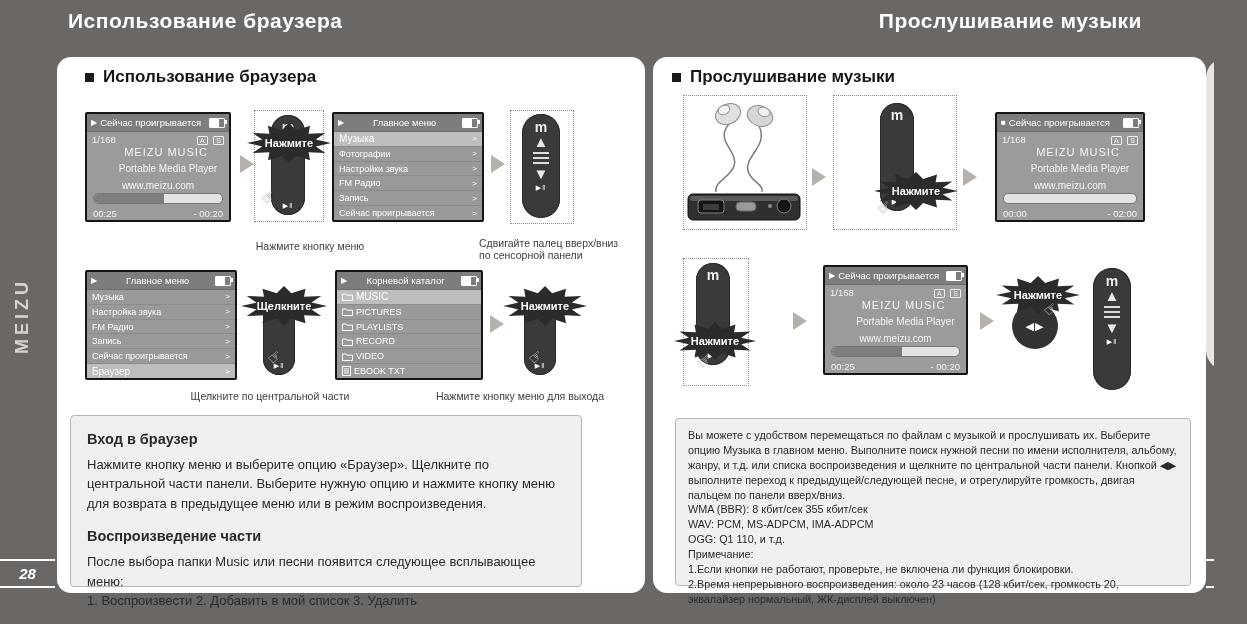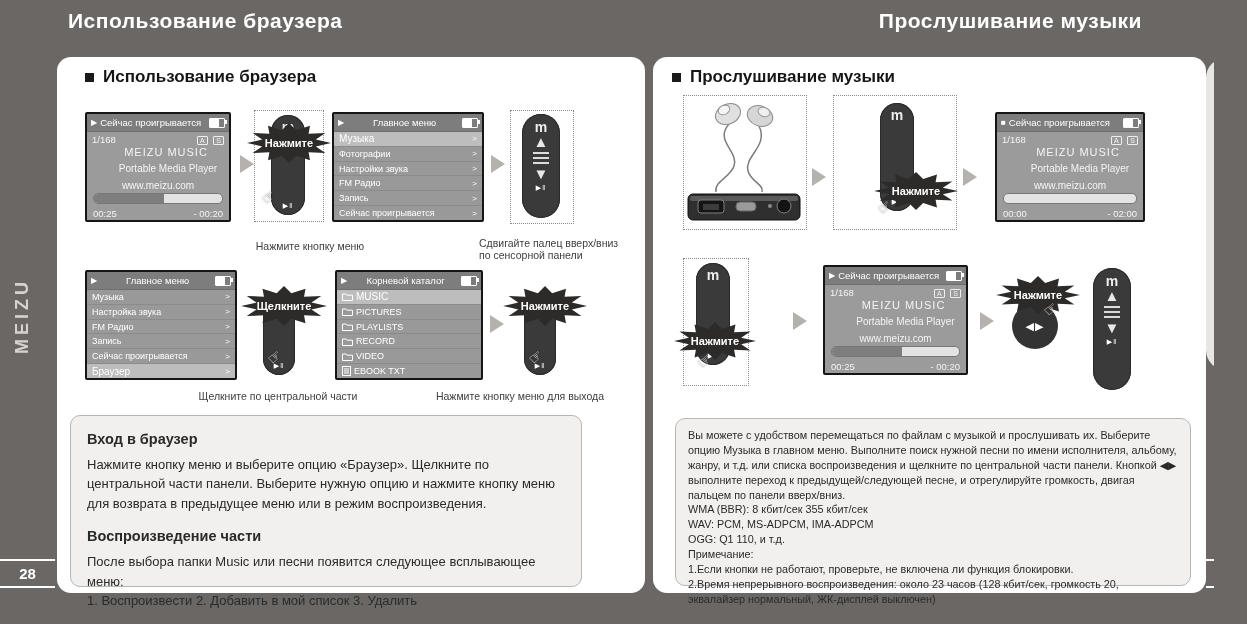--- a/index.html
+++ b/index.html
@@ -10,21 +10,21 @@
   .paper-left { left:57px; width:588px; }
   .paper-right { left:653px; width:553px; }
 
   
   .hdr { position:absolute; top:9px; color:#fff; font-weight:bold; font-size:21px; z-index:2; letter-spacing:0.5px; }
   .hdr-left { left:68px; }
   .hdr-right { right:72px; }
 
   
   .meizu-logo { position:absolute; left:12px; top:278px; writing-mode:vertical-rl; transform:rotate(180deg); color:#d6d3cf; font-weight:bold; font-size:18px; letter-spacing:4px; z-index:2; }
-  .pagenum { position:absolute; top:559px; color:#fff; font-weight:bold; font-size:15px; text-align:center; border-top:2px solid #fff; border-bottom:2px solid #fff; padding:4px 0; z-index:2; }
+  .pagenum { position:absolute; top:559px; color:#fff; font-weight:bold; font-size:15px; text-align:center; border-top:2px solid #fff; border-bottom:2px solid #fff; padding:4px 0; z-index:2;font-style:italic; }
   .pagenum-left { left:0; width:55px; }
   .pagenum-right { left:1206px; width:41px; }
 
   
   .side-tab { position:absolute; left:1206px; top:58px; width:41px; height:312px; background:#e9e7e4; border-radius:20px 0 0 20px; z-index:2; }
   .tab-num { position:absolute; top:16px; left:10px; width:21px; height:21px; border-radius:50%; background:#4a4847; color:#fff; font-size:12px; font-weight:bold; display:flex; align-items:center; justify-content:center; }
   .tab-label { position:absolute; top:50px; left:13px; writing-mode:vertical-rl; color:#4f4d4b; font-size:12.5px; font-weight:bold; letter-spacing:1px; }
 
   
   .section-title { position:absolute; z-index:3; font-weight:bold; font-size:17px; color:#161616; display:flex; align-items:center; }
@@ -74,21 +74,21 @@
   .burst { position:absolute; z-index:6; background:#2d2b29; color:#fff; font-weight:bold; font-size:11px; display:flex; align-items:center; justify-content:center; text-align:center;
     clip-path:polygon(100% 50%,81.9% 58.5%,93.3% 75%,73.3% 73.3%,75% 93.3%,58.5% 81.9%,50% 100%,41.5% 81.9%,25% 93.3%,26.7% 73.3%,6.7% 75%,18.1% 58.5%,0% 50%,18.1% 41.5%,6.7% 25%,26.7% 26.7%,25% 6.7%,41.5% 18.1%,50% 0%,58.5% 18.1%,75% 6.7%,73.3% 26.7%,93.3% 25%,81.9% 41.5%); }
   .hand { position:absolute; z-index:7; color:#fff; font-size:15px; transform:rotate(-40deg); text-shadow:0 0 2px #000; }
 
   .dotted { position:absolute; z-index:2; border:1px dotted #8a8a8a; }
   .rarrow { position:absolute; z-index:3; width:0; height:0; border-top:9px solid transparent; border-bottom:9px solid transparent; border-left:14px solid #b5b2ae; }
 
   .caption { position:absolute; z-index:3; font-size:10.5px; color:#3e3e3e; }
   .caption.center { text-align:center; }
 
-  .info-box { position:absolute; z-index:3; background:#f1f0ee; border:1px solid #b9b6b2; border-radius:10px; box-sizing:border-box; color:#2a2a2a; }
+  .info-box { position:absolute; z-index:3; background:#f1f0ee; border:1px solid #b9b6b2; border-radius:4px; box-sizing:border-box; color:#2a2a2a; }
   .ib-left { padding:13px 16px; font-size:13px; line-height:1.5; }
   .ib-right { padding:9px 12px; font-size:10.8px; line-height:1.38; }
   .ib-h { font-weight:bold; font-size:14.5px; margin-bottom:4px; }
   .ib-h.mt { margin-top:13px; }
 
   .illus { position:absolute; z-index:3; }
 </style>
 </head>
 <body>
 
@@ -311,21 +311,21 @@
   <span class="rarrow" style="left:490px;top:315px;"></span>
 
   <div class="pill" style="left:524px;top:295px;width:32px;height:80px;">
     <span class="pp">▶‖</span>
   </div>
   <div class="burst" style="left:503px;top:286px;width:84px;height:40px;">
     <span>Нажмите</span>
   </div>
   <span class="hand" style="left:529px;top:348px;">☞</span>
 
-  <div class="caption center" style="left:173px;top:390px;width:210px;">Щелкните по центральной части</div>
+  <div class="caption center" style="left:165px;top:390px;width:210px;">Щелкните по центральной части</div>
   <div class="caption center" style="left:420px;top:390px;width:200px;">Нажмите кнопку меню для выхода</div>
 
   <div class="info-box ib-left" style="left:70px;top:415px;width:512px;height:172px;">
     <div class="ib-h">Вход в браузер</div>
     <div class="ib-p">Нажмите кнопку меню и выберите опцию «Браузер». Щелкните по центральной части панели. Выберите нужную опцию и нажмите кнопку меню для возврата в предыдущее меню или в режим воспроизведения.</div>
     <div class="ib-h mt">Воспроизведение части</div>
     <div class="ib-p">После выбора папки Music или песни появится следующее всплывающее меню:</div>
     <div class="ib-p">1. Воспроизвести  2. Добавить в мой список   3. Удалить</div>
   </div>
 

